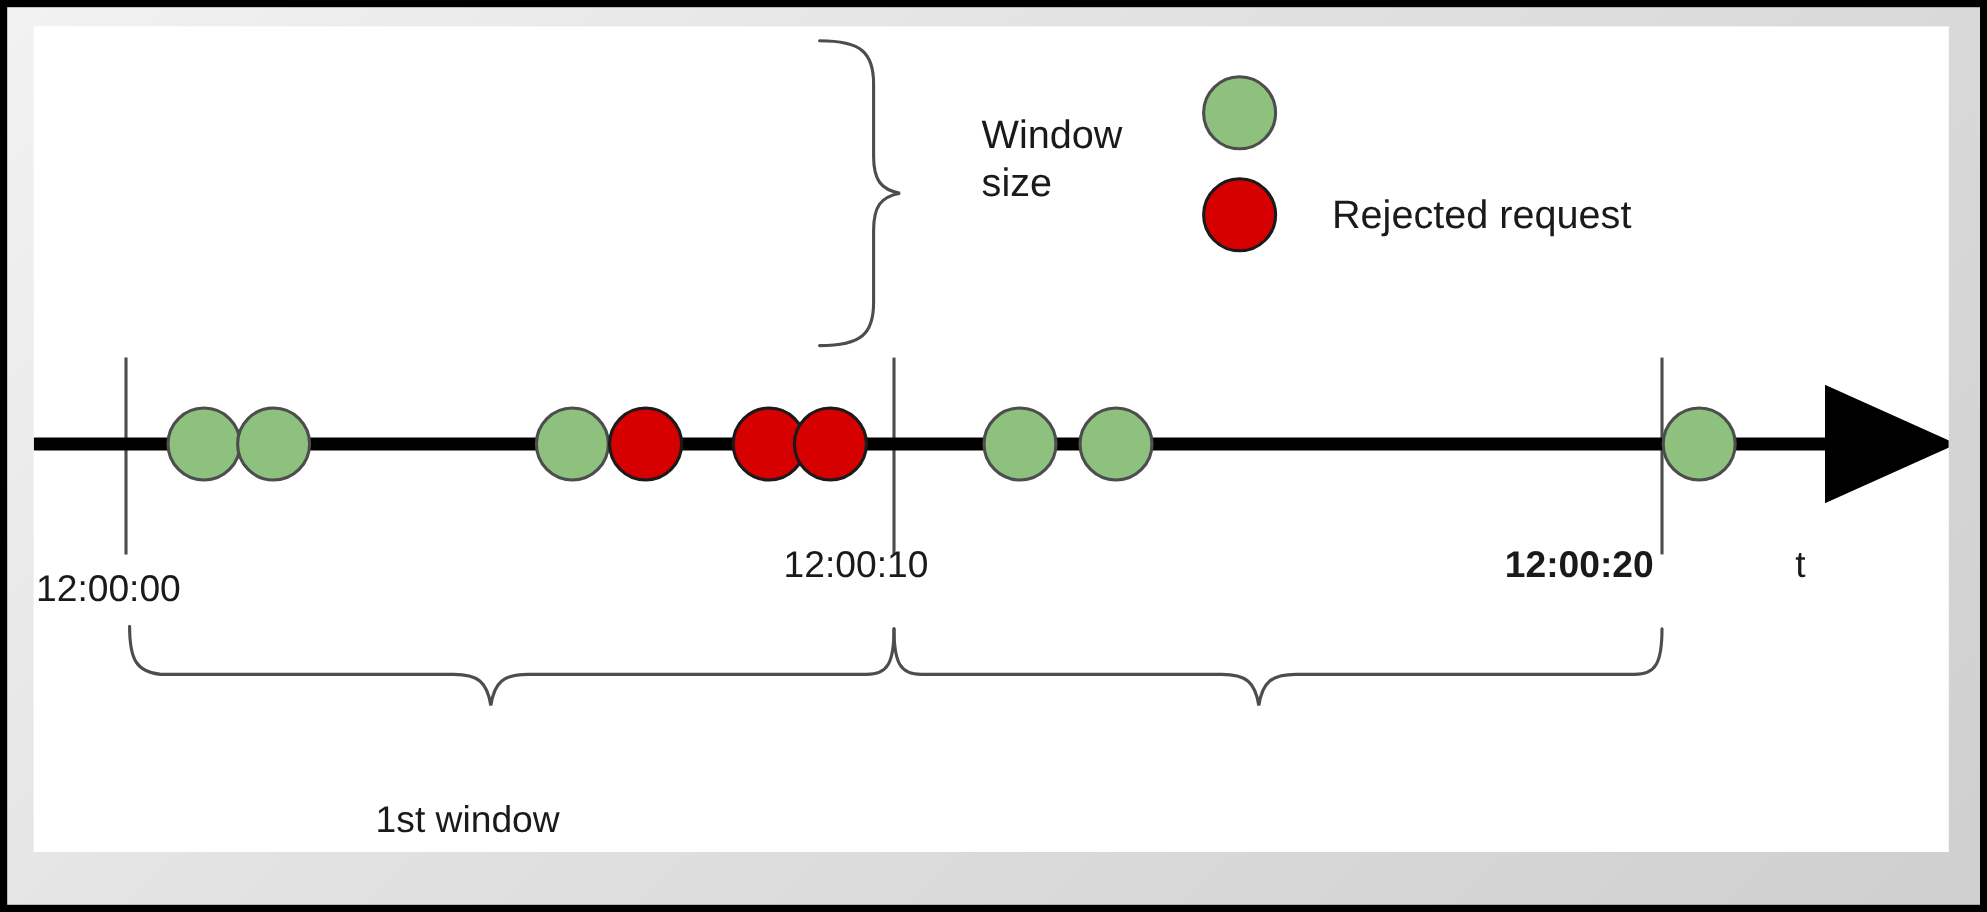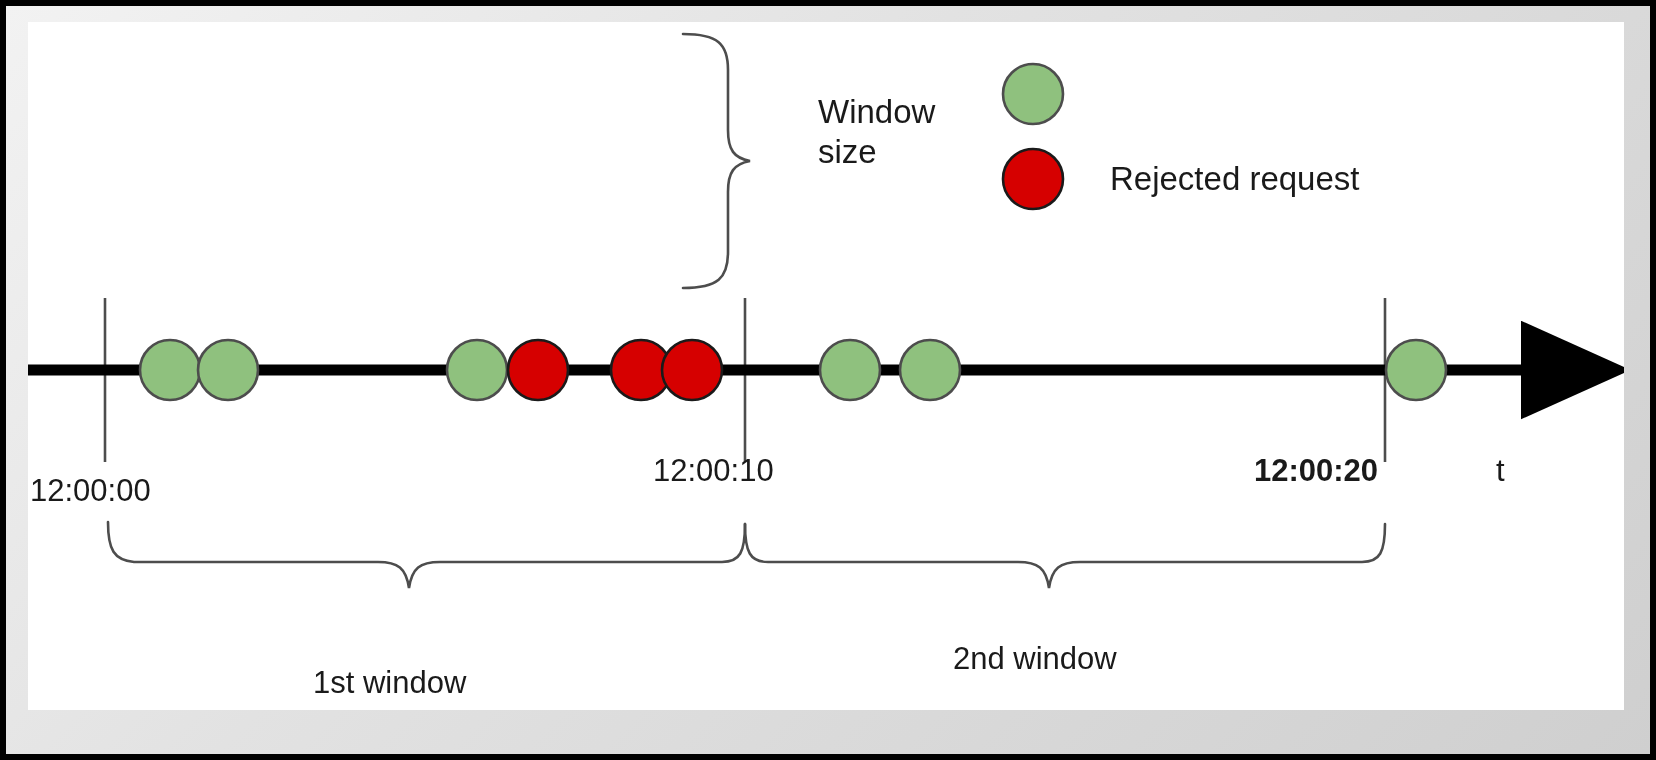--- a/index.html
+++ b/index.html
@@ -139,16 +139,15 @@
     <div class="lbl brace-label" style="left:790px; top:60px; width:200px;margin-top:10px;"><span>Window</span><br><span>size</span></div>
 
     <div class="lbl legend-label" style="left:1082px; top:139px;">Rejected request</div>
 
     <div class="lbl time-label" style="left:2px; top:452px;">12:00:00</div>
     <div class="lbl time-label" style="left:625px; top:432px;">12:00:10</div>
     <div class="lbl time-label" style="left:1226px; top:432px;font-weight:bold;">12:00:20</div>
     <div class="lbl axis-name" style="left:1468px; top:432px;">t</div>
 
     <div class="lbl window-label" style="left:285px; top:644px;">1st window</div>
-    <div class="lbl window-label" style="left:925px; top:620px;">2nd window</div>
 
   </div>
 </div>
 
 </body></html>

